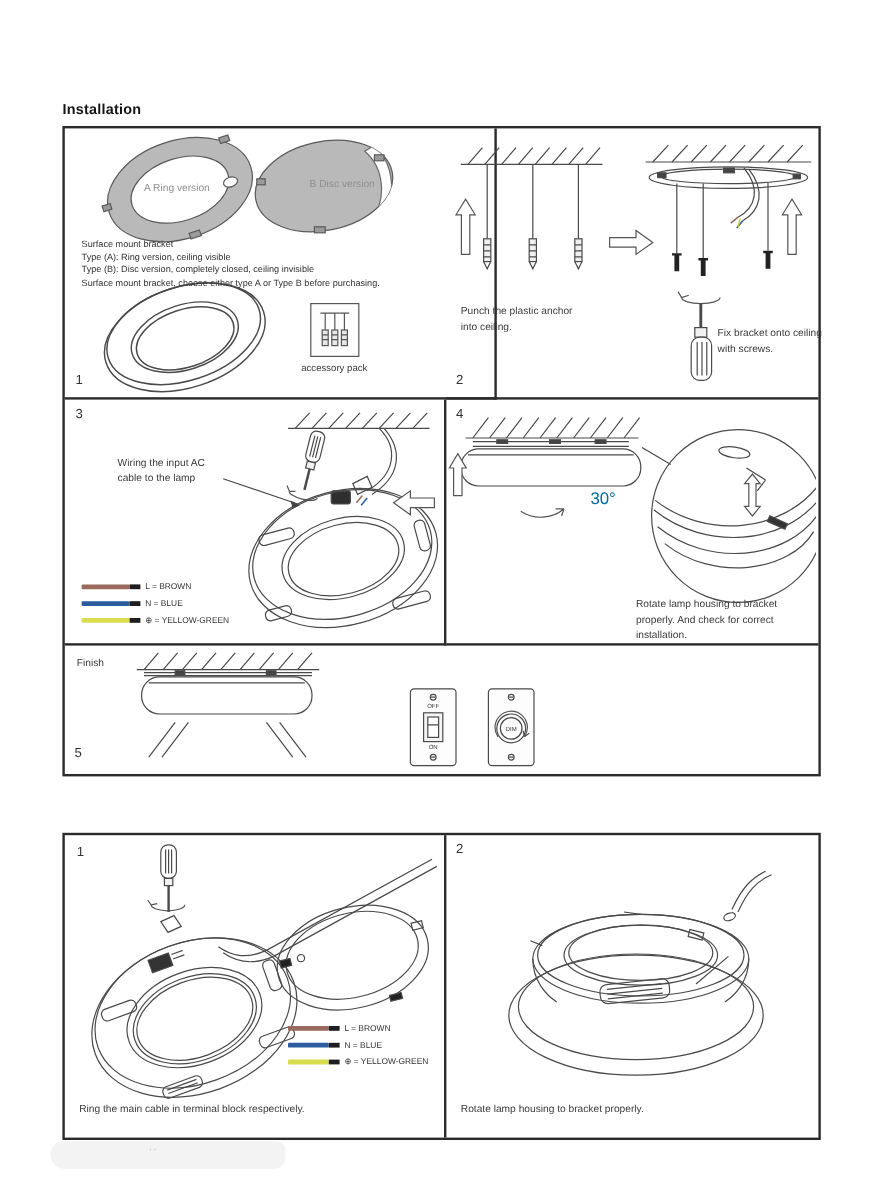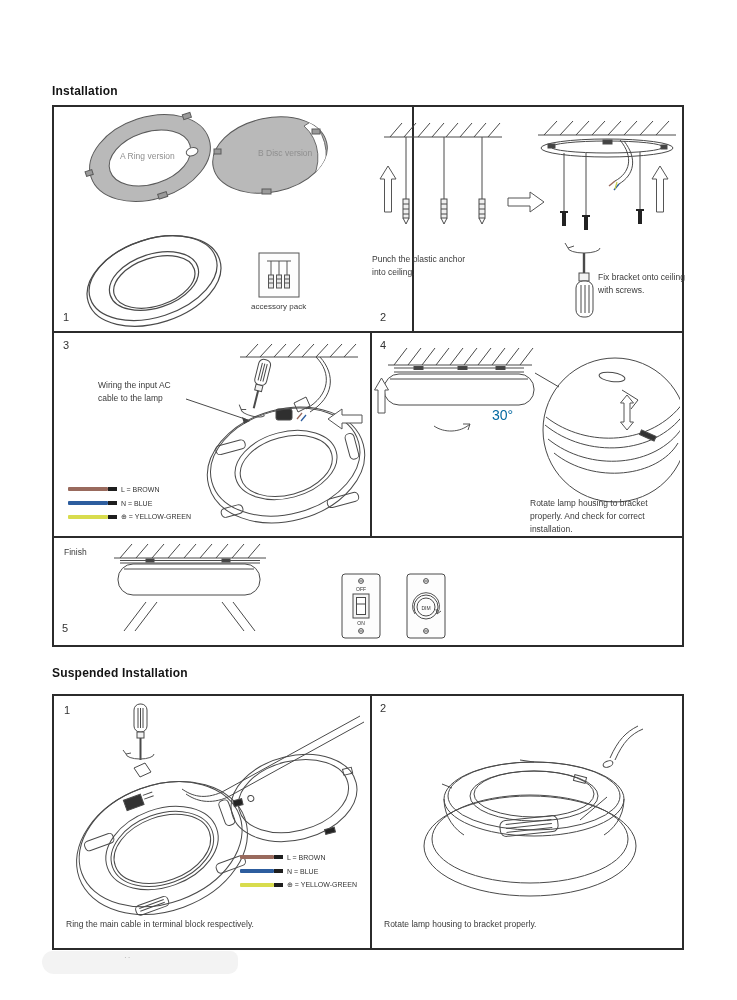--- a/index.html
+++ b/index.html
@@ -79,20 +79,26 @@
           </g>
           <g>
             <path d="M229 154 h8 M233 154 v14"></path>
             <rect x="230.5" y="168" width="5" height="13" fill="#e8e8e8"></rect>
             <path d="M230.5 172 h5 M230.5 176 h5"></path>
           </g>
         </g>
       </svg>
       <div class="glabel" style="left:66px;top:44px;">A Ring version</div>
       <div class="glabel" style="left:188px;top:41px;margin-left:16px;">B Disc version</div>
+      <div class="desc" style="left:14px;top:92px;">
+        <div>Surface mount bracket</div>
+        <div>Type (A): Ring version, ceiling visible</div>
+        <div>Type (B): Disc version, completely closed, ceiling invisible</div>
+        <div>Surface mount bracket, choose either type A or Type B before purchasing.</div>
+      </div>
       <div class="cap" style="left:197px;top:193px;font-size:8px;">accessory pack</div>
       <div class="num" style="left:9px;top:204px;">1</div>
     </div>
 
     <div class="cell b-b" style="left:318px;top:0;width:310px;height:226px;">
       <svg class="svgfill" width="308" height="224" viewBox="0 0 308 224">
         <g stroke="#4a4a4a" stroke-width="1" fill="none">
 
           <path d="M12 30 H130"></path>
           <path d="M18 30 l12 -14 M32 30 l12 -14 M46 30 l12 -14 M60 30 l12 -14 M74 30 l12 -14 M88 30 l12 -14 M102 30 l12 -14 M116 30 l12 -14"></path>
@@ -136,21 +142,21 @@
           <polygon points="284.5,105 284.5,72 280,72 288,59 296,72 291.5,72 291.5,105" fill="#fff" stroke="#555"></polygon>
 
           <path d="M196 141 a16 5 0 1 0 32 0" stroke="#555"></path>
           <path d="M196 141 l-3 -5 M196 141 l6 -2" stroke="#555"></path>
           <path d="M212 146 V166" stroke-width="2.4"></path>
           <rect x="207" y="166" width="10" height="8" fill="#f2f2f2"></rect>
           <rect x="204" y="174" width="17" height="36" rx="7" fill="#ffffff"></rect>
           <path d="M209 178 V206 M213 178 V206 M217 178 V206"></path>
         </g>
       </svg>
-      <div class="cap" style="left:0;top:146px;">
+      <div class="cap" style="left:12px;top:146px;">
         <div>Punch the plastic anchor</div>
         <div>into ceiling.</div>
       </div>
       <div class="cap" style="left:226px;top:164px;">
         <div>Fix bracket onto ceiling</div>
         <div>with screws.</div>
       </div>
       <div class="num" style="left:8px;top:204px;">2</div>
     </div>
 
@@ -293,21 +299,20 @@
         </g>
       </svg>
       <div class="cap" style="left:10px;top:8px;">Finish</div>
       <div class="tiny" style="left:295px;top:48px;width:24px;">OFF</div>
       <div class="tiny" style="left:295px;top:82px;width:24px;">ON</div>
       <div class="tiny" style="left:360px;top:66.5px;width:24px;">DIM</div>
       <div class="num" style="left:8px;top:84px;">5</div>
     </div>
   </div>
 
-  <div class="h1" style="left:52px;top:666px;">Suspended Installation</div>
 
   <div class="tbl" style="left:52px;top:694px;width:632px;height:256px;">
 
     <div class="cell b-r" style="left:0;top:0;width:318px;height:252px;">
       <svg class="svgfill" width="316" height="250" viewBox="0 0 316 250">
         <g stroke="#4a4a4a" stroke-width="1" fill="none">
 
           <rect x="80" y="8" width="13" height="28" rx="6" fill="#fff"></rect>
           <path d="M84 12 V32 M86.5 12 V32 M89 12 V32"></path>
           <rect x="83" y="36" width="7" height="6" fill="#f2f2f2"></rect>

